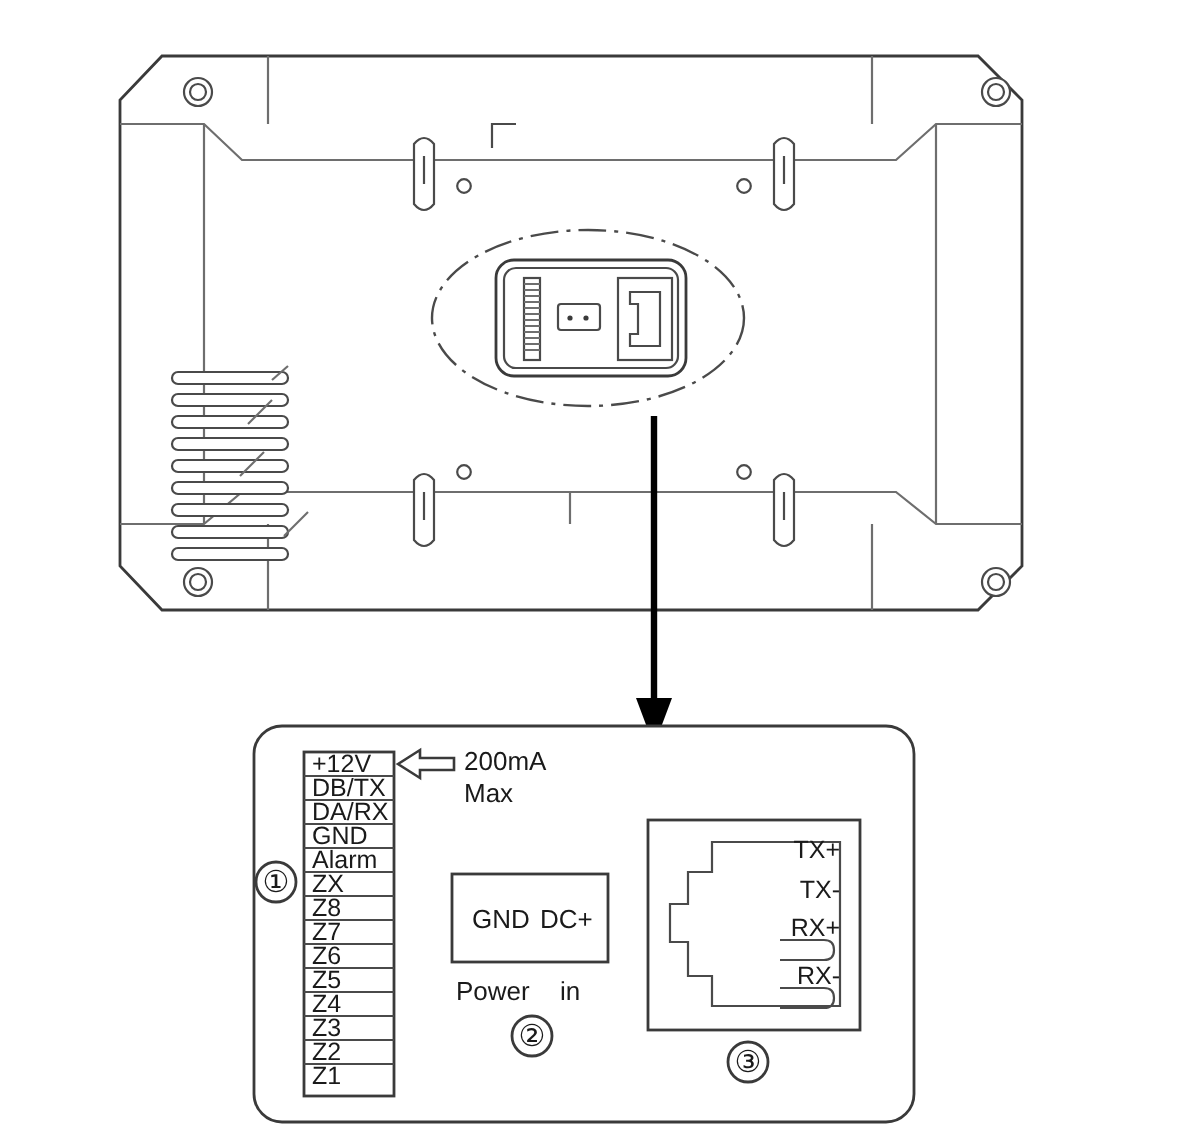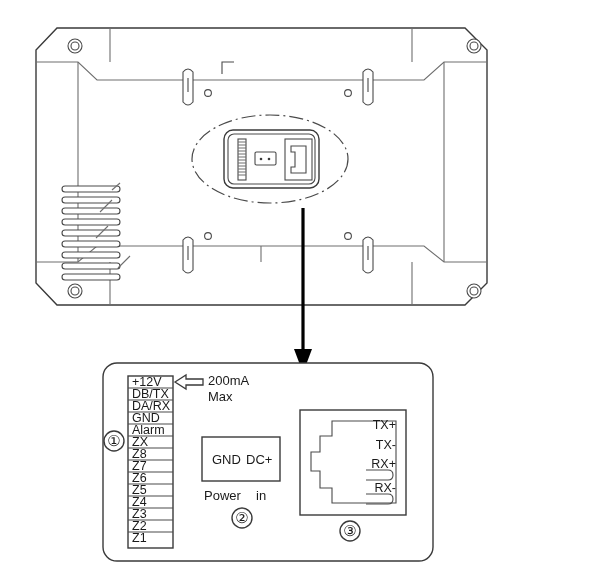--- a/index.html
+++ b/index.html
@@ -3,21 +3,21 @@
 <meta charset="utf-8">
 <style>
   html,body{margin:0;padding:0;}
   body{
     width:600px;height:573px;
     background:#ffffff;
     font-family:"Liberation Sans", sans-serif;
     overflow:hidden;
     position:relative;
   }
-  #root{position:absolute;inset:0;}
+  #root{position:absolute;inset:0;margin-left:24px;}
   svg#diagram{display:block;width:600px;height:573px;}
   .ln{fill:none;stroke:#3a3a3a;stroke-width:1.4;}
   .ln-thin{fill:none;stroke:#4a4a4a;stroke-width:1.1;}
   .ln-soft{fill:none;stroke:#6e6e6e;stroke-width:1.1;}
   .fillw{fill:#ffffff;}
   .dashdot{fill:none;stroke:#4a4a4a;stroke-width:1.2;stroke-dasharray:14 4 2 4;}
   .arrowblk{fill:#000000;stroke:none;}
   .arrowline{stroke:#000000;stroke-width:3.2;fill:none;}
   .hollow{fill:#ffffff;stroke:#3a3a3a;stroke-width:1.3;}
   text{fill:#1a1a1a;font-family:"Liberation Sans", sans-serif;}

